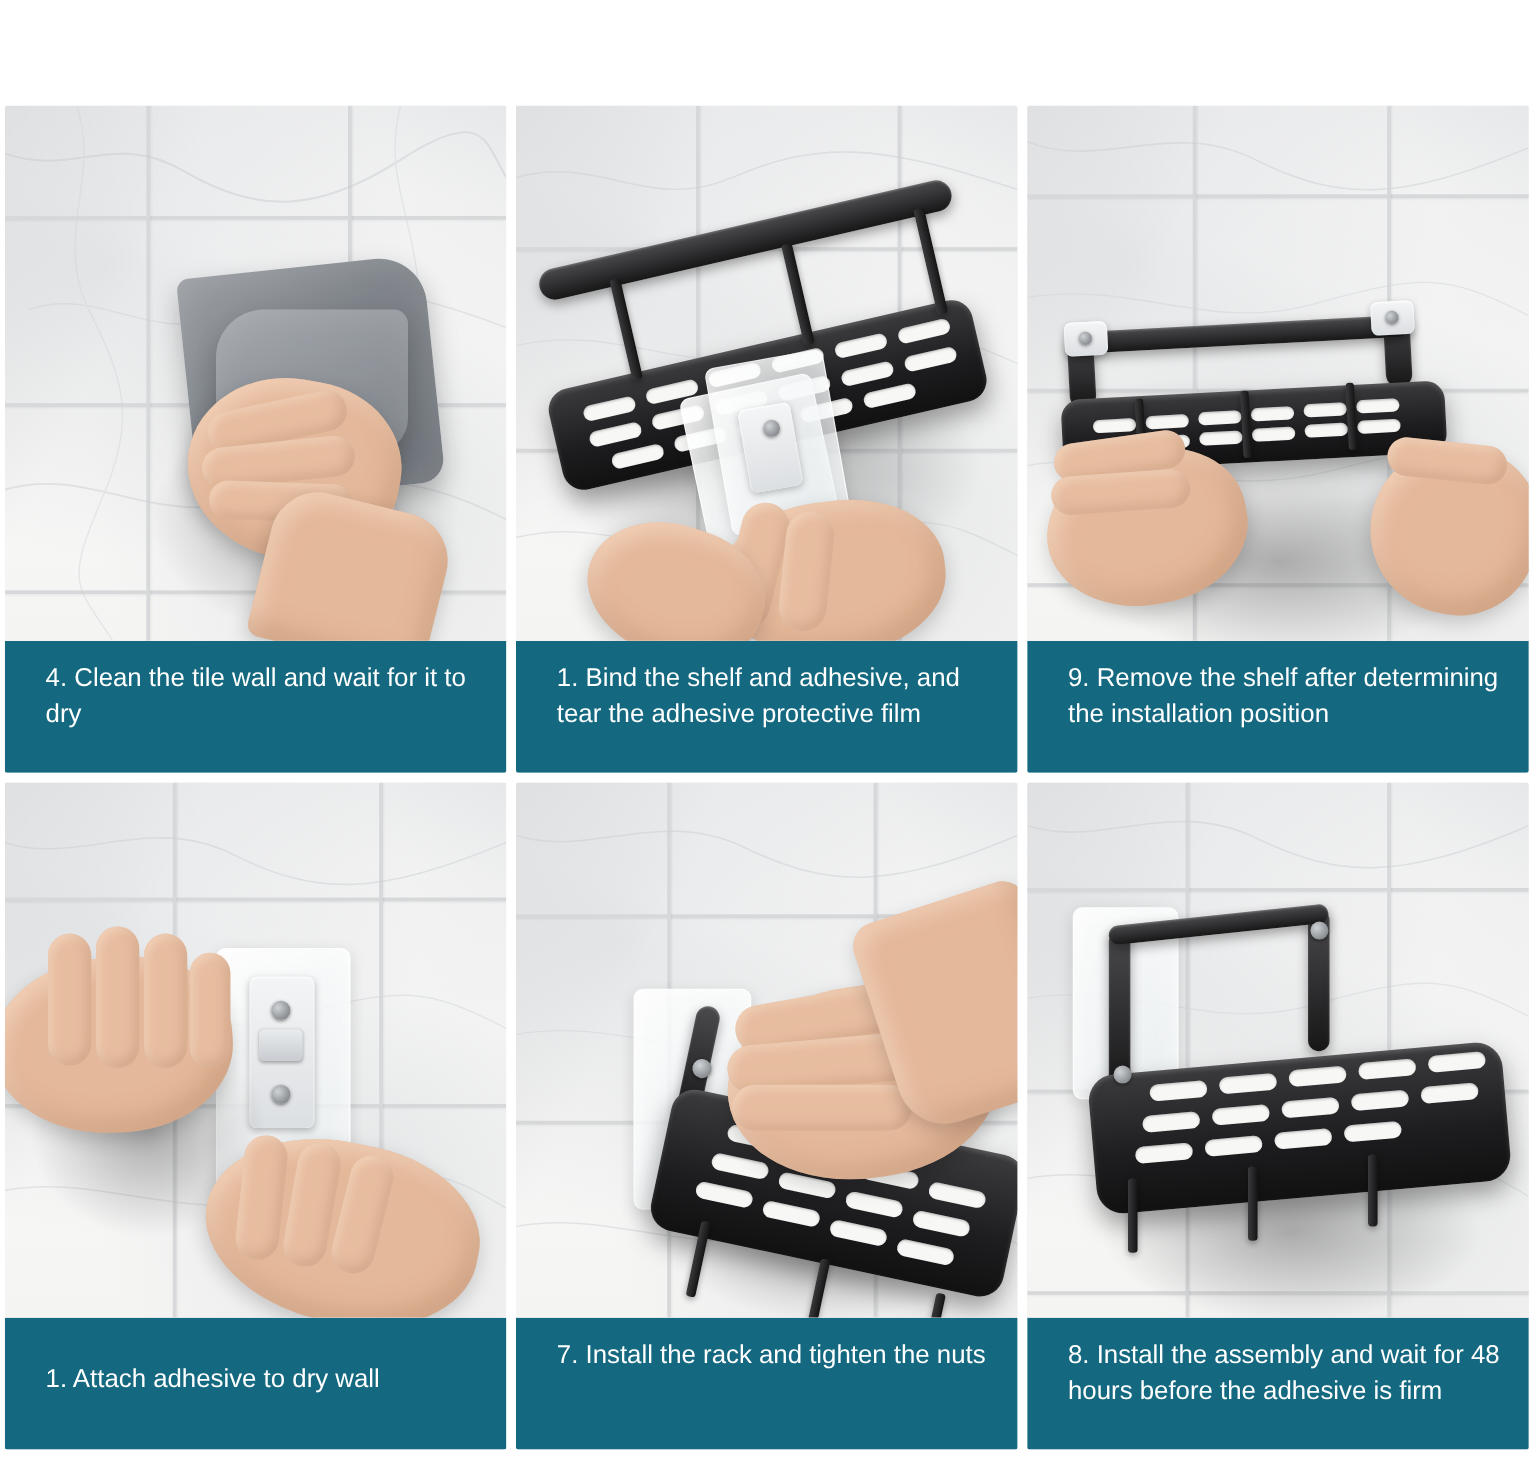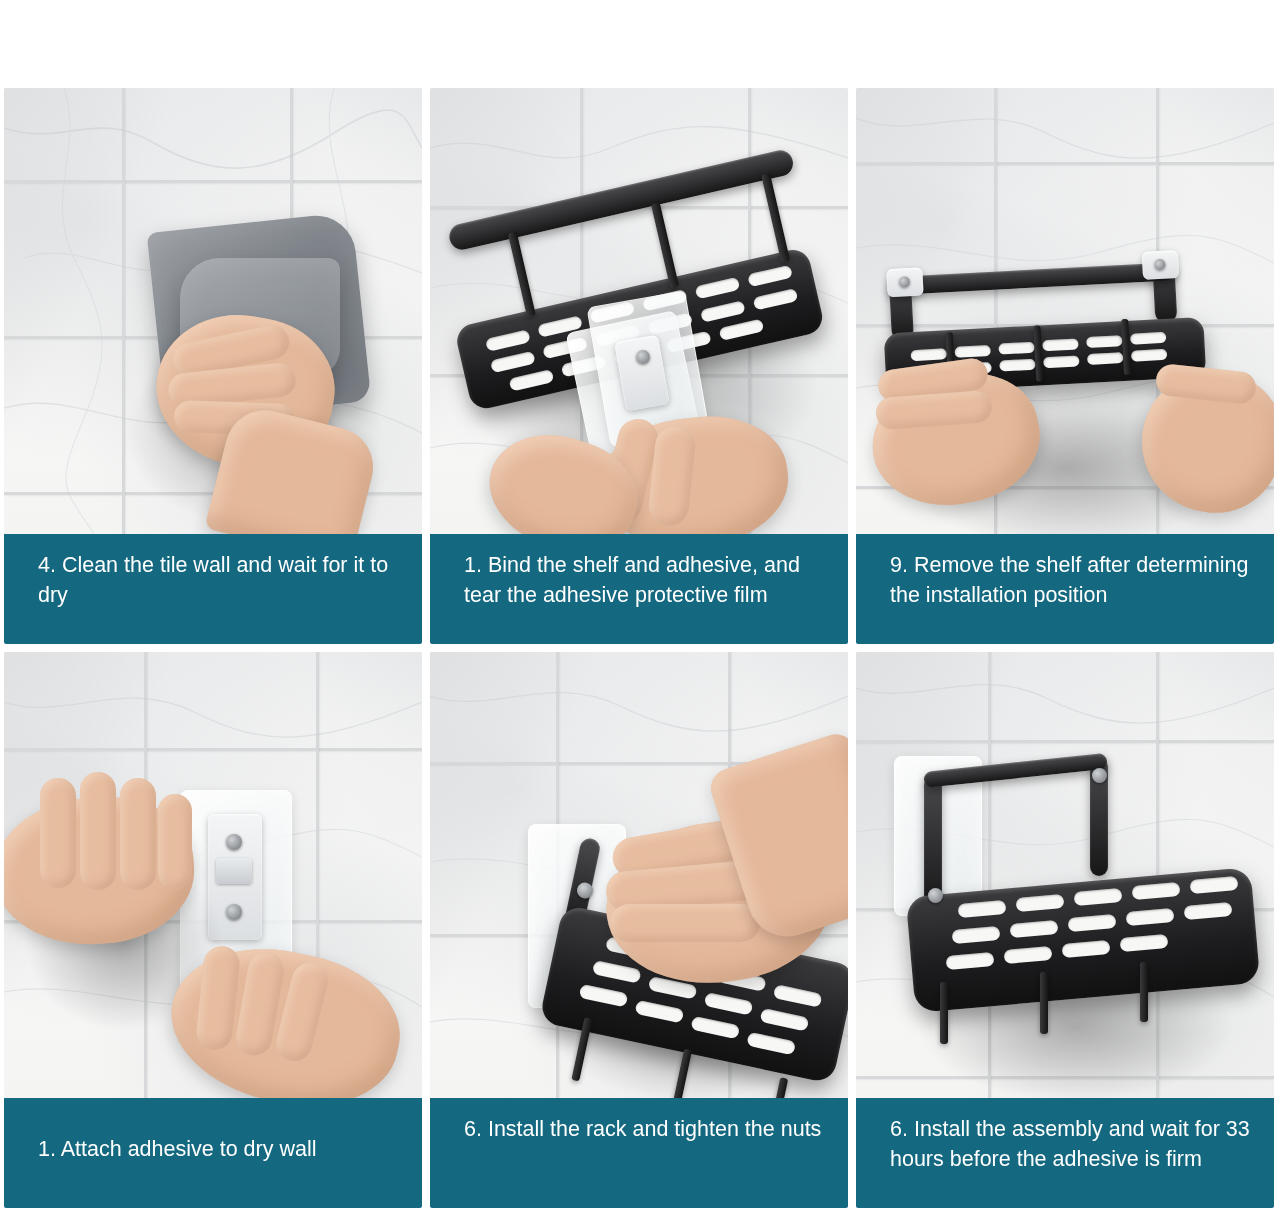--- a/index.html
+++ b/index.html
@@ -385,21 +385,21 @@
           <div class="post" style="left:250px;top:194px;width:8px;height:60px;"></div>
           <div class="screw" style="left:12px;top:44px;width:16px;height:16px;"></div>
         </div>
 
         <div class="hand" style="left:176px;top:170px;width:226px;height:160px;transform:rotate(-8deg);"></div>
         <div class="finger" style="left:182px;top:176px;width:150px;height:40px;transform:rotate(-10deg);"></div>
         <div class="finger" style="left:176px;top:214px;width:156px;height:40px;transform:rotate(-5deg);"></div>
         <div class="finger" style="left:180px;top:252px;width:150px;height:38px;transform:rotate(0deg);"></div>
         <div class="hand" style="left:300px;top:96px;width:150px;height:180px;border-radius:20px 20px 40px 40px;transform:rotate(-18deg);"></div>
       </div>
-      <div class="caption tall">6. Install the rack and tighten the nuts</div>
+      <div class="caption tall">7. Install the rack and tighten the nuts</div>
     </div>
 
     <div class="card row2">
       <div class="photo">
         <div class="wall">
           <div class="grout-h" style="top:88px"></div>
           <div class="grout-h" style="top:256px"></div>
           <div class="grout-h" style="top:424px"></div>
           <div class="grout-v" style="left:132px"></div>
           <div class="grout-v" style="left:300px"></div>
@@ -433,17 +433,17 @@
           <div class="slot" style="left:104px;top:192px;width:48px;height:14px;transform:rotate(-5deg);"></div>
           <div class="slot" style="left:162px;top:186px;width:48px;height:14px;transform:rotate(-5deg);"></div>
           <div class="slot" style="left:220px;top:180px;width:48px;height:14px;transform:rotate(-5deg);"></div>
           <div class="post" style="left:40px;top:226px;width:8px;height:62px;"></div>
           <div class="post" style="left:140px;top:216px;width:8px;height:62px;"></div>
           <div class="post" style="left:240px;top:206px;width:8px;height:60px;"></div>
           <div class="screw" style="left:28px;top:132px;width:15px;height:15px;"></div>
           <div class="screw" style="left:192px;top:12px;width:15px;height:15px;"></div>
         </div>
       </div>
-      <div class="caption tall">6. Install the assembly and wait for 33 hours before the adhesive is firm</div>
+      <div class="caption tall">8. Install the assembly and wait for 48 hours before the adhesive is firm</div>
     </div>
 
   </div>
 </div>
 
 </body></html>

